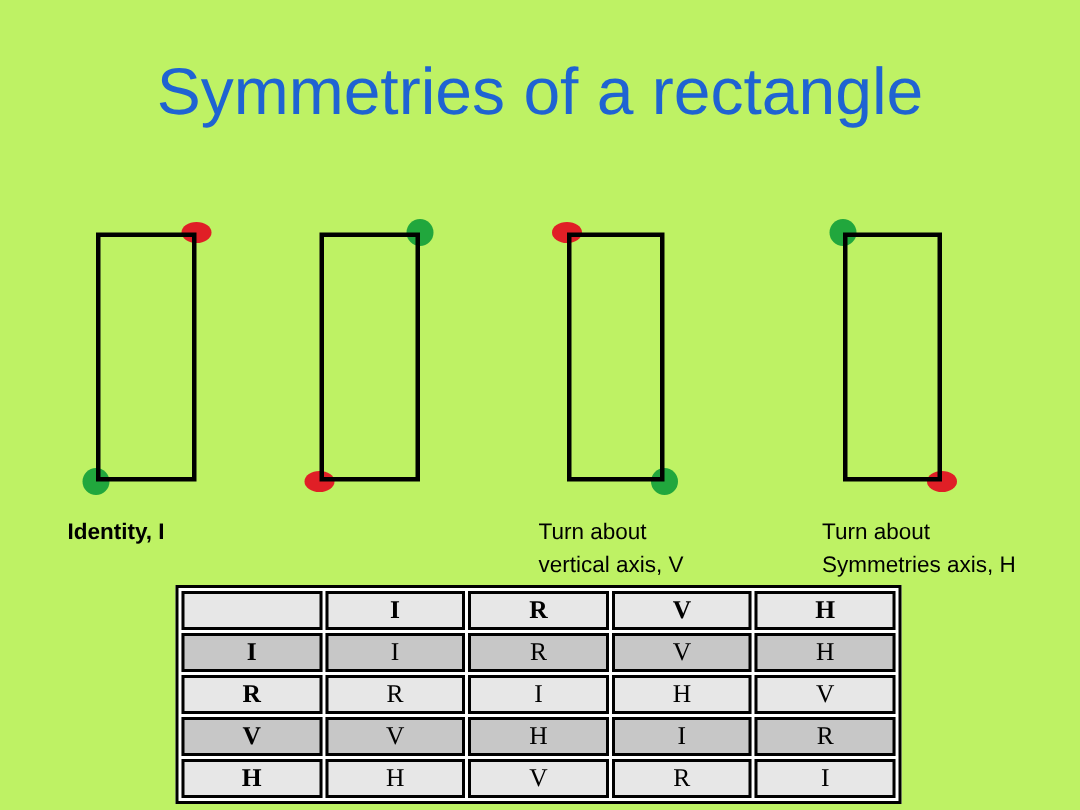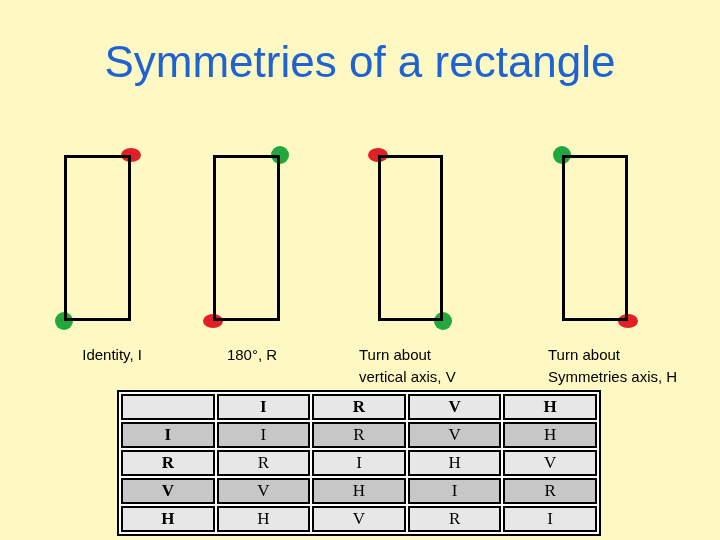--- a/index.html
+++ b/index.html
@@ -1,17 +1,17 @@
 <!DOCTYPE html>
 <html style="--title-blue: #1f63d2; --marker-red: #e01f26; --marker-green: #21a73d; --row-light: #e7e7e7; --row-dark: #c7c7c7;"><head>
 <meta charset="utf-8">
 <style>
   html,body{margin:0;padding:0;background:#fff;}
   .slide{
-    position:relative;width:720px;height:540px;background:#fef9c3;overflow:hidden;
+    position:relative;width:720px;height:540px;background:#bef264;overflow:hidden;
     font-family:"Liberation Sans",sans-serif;color:#000;
   }
   .title{
     position:absolute;top:38px;left:0;width:100%;text-align:center;
     font-size:44px;line-height:1.1;font-weight:400;color:var(--title-blue,#1f63d2);
   }
   
   .fig{position:absolute;top:155px;height:166px;}
   .fig-1{left:64px;width:67px;}
   .fig-2{left:213px;width:67px;}
@@ -20,21 +20,21 @@
   .outline{position:absolute;left:0;top:0;right:0;bottom:0;border:3px solid #000;z-index:2;background:transparent;}
   .dot{position:absolute;z-index:1;border-radius:50%;}
   .dot.red{width:20px;height:14px;background:var(--marker-red,#e01f26);}
   .dot.green{width:18px;height:18px;background:var(--marker-green,#21a73d);}
   .pos-tl{left:0;top:0;transform:translate(-50%,-50%);}
   .pos-tr{left:100%;top:0;transform:translate(-50%,-50%);}
   .pos-bl{left:0;top:100%;transform:translate(-50%,-50%);}
   .pos-br{left:100%;top:100%;transform:translate(-50%,-50%);}
   
   .figlabel{position:absolute;top:344px;font-size:15px;line-height:22px;white-space:nowrap;}
-  .lbl-1{left:24px;width:118px;text-align:right;}
+  .lbl-1{left:45px;width:118px;text-align:left;font-weight:bold;}
   .lbl-2{left:196px;width:112px;text-align:center;}
   .lbl-3{left:359px;text-align:left;}
   .lbl-4{left:548px;text-align:left;}
   .figlabel span{display:block;}
   
   table.cayley{
     position:absolute;left:117px;top:390px;width:484px;
     border-collapse:separate;border-spacing:2px;border:2px solid #000;
     table-layout:fixed;background:#fff;
     font-family:"Liberation Serif",serif;font-size:17px;
@@ -75,21 +75,20 @@
   <div class="fig fig-4">
     <div class="dot green pos-tl"></div>
     <div class="dot red pos-br"></div>
     <div class="outline"></div>
   </div>
 
   <div class="figlabel lbl-1">
     <span>Identity, I</span>
   </div>
   <div class="figlabel lbl-2">
-    <span>180°, R</span>
   </div>
   <div class="figlabel lbl-3">
     <span>Turn about</span>
     <span>vertical axis, V</span>
   </div>
   <div class="figlabel lbl-4">
     <span>Turn about</span>
     <span>Symmetries axis, H</span>
   </div>
 

